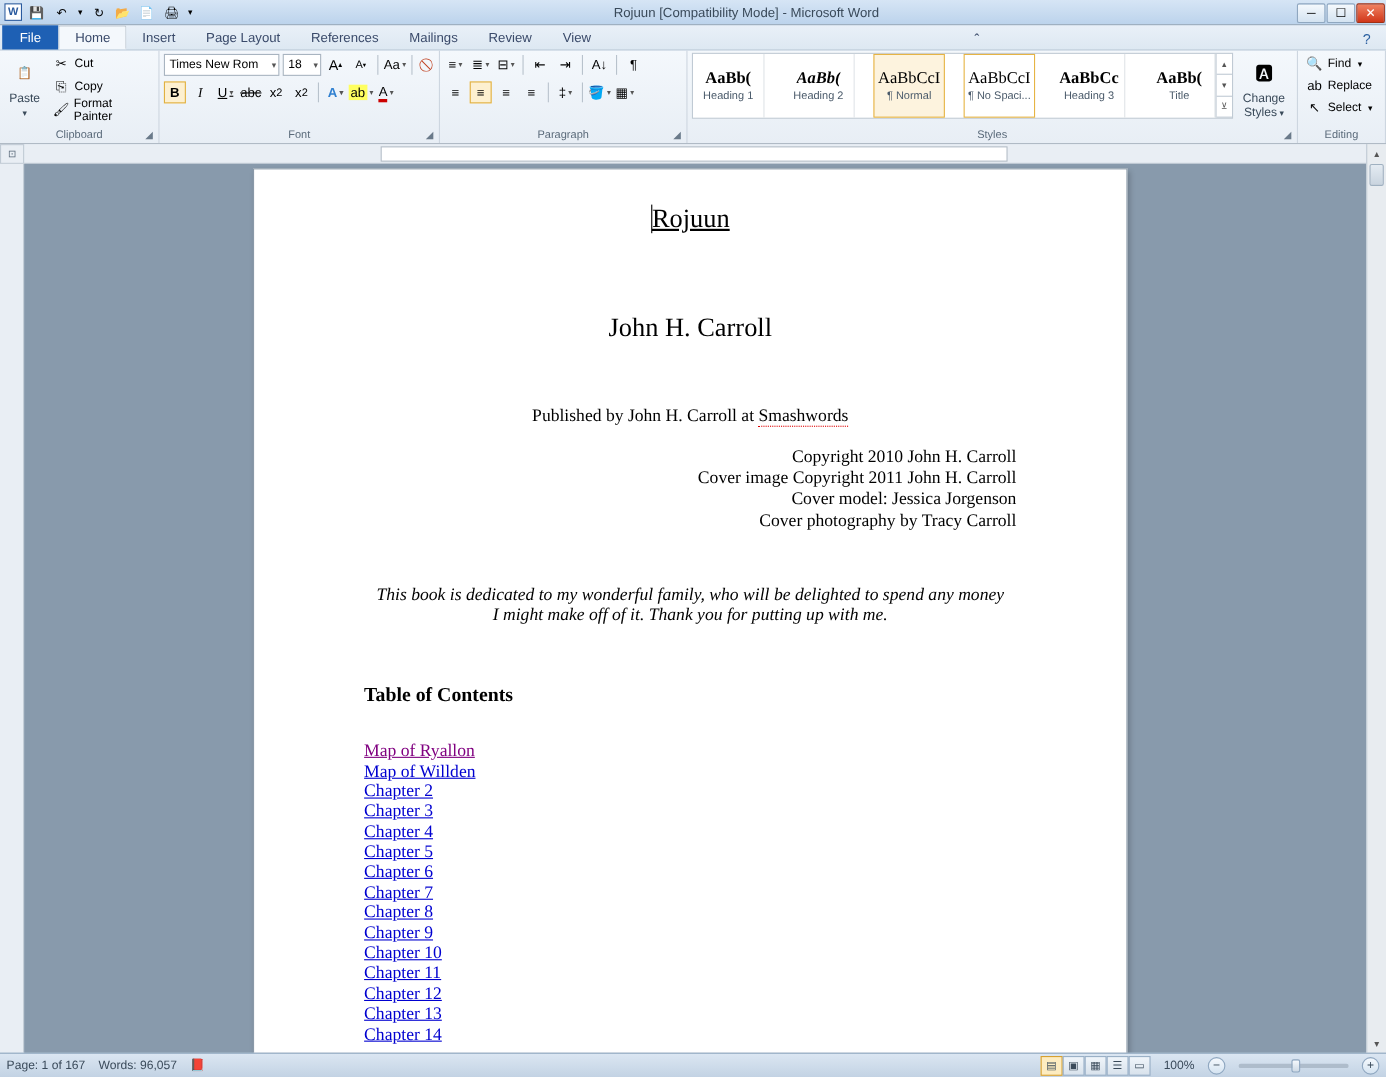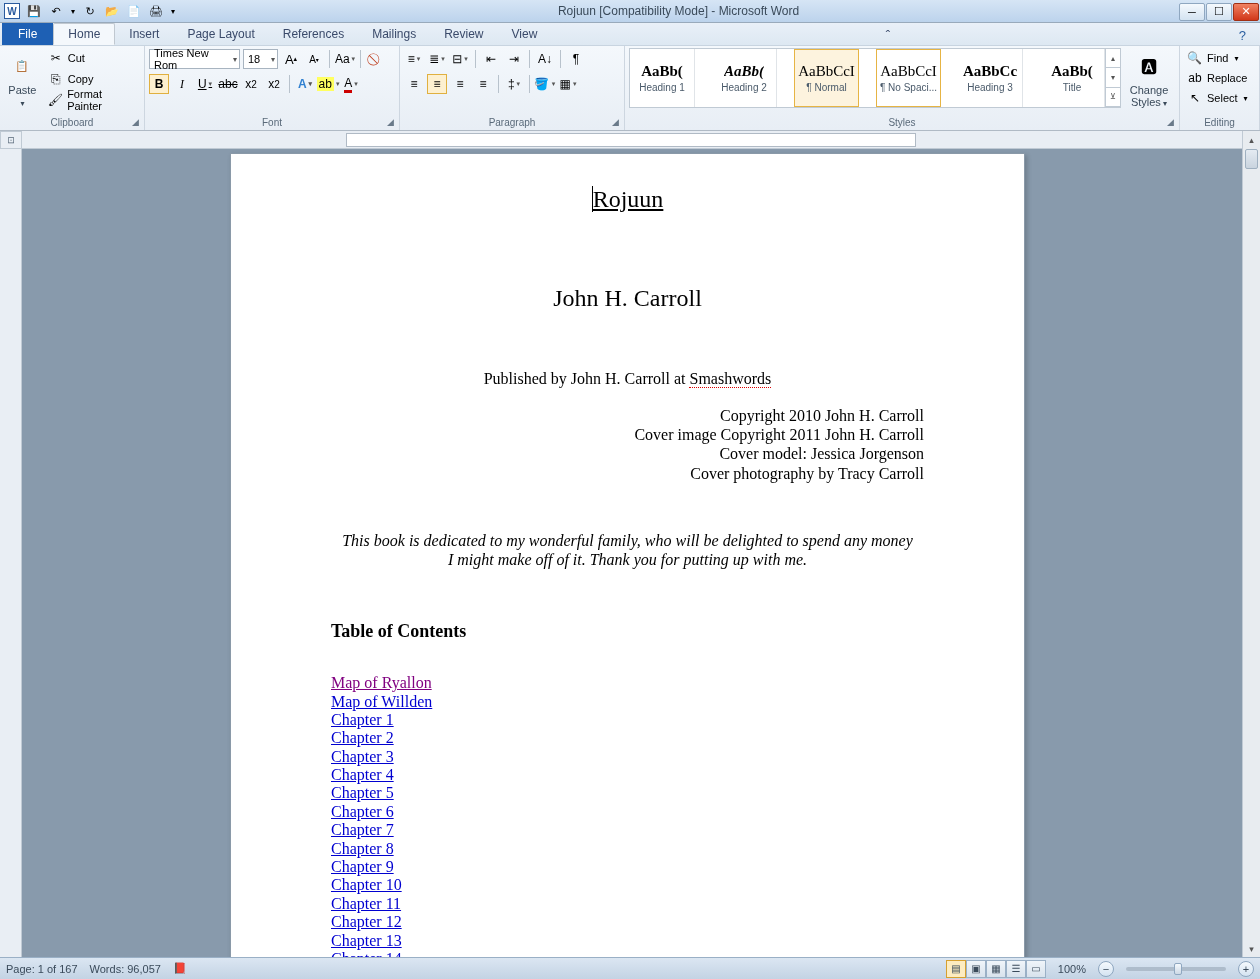--- a/index.html
+++ b/index.html
@@ -30,21 +30,21 @@
 .group-launcher { position: absolute; right: 2px; bottom: 2px; width: 13px; height: 13px; font-size: 9px; color: #6a7a8a; cursor: pointer; border: 1px solid transparent; display: flex; align-items: center; justify-content: center; }
 
 .big-btn { width: 38px; display: flex; flex-direction: column; align-items: center; gap: 2px; padding: 2px; cursor: pointer; }
 .big-btn .icon-box { width: 32px; height: 32px; display: flex; align-items: center; justify-content: center; }
 .big-btn-label { font-size: 11px; color: #3a4a5a; text-align: center; line-height: 1.1; }
 
 .small-row { display: flex; align-items: center; gap: 3px; height: 22px; }
 .small-btn { display: flex; align-items: center; gap: 4px; padding: 1px 3px; cursor: pointer; height: 20px; }
 .small-btn .micon { width: 16px; height: 16px; display: flex; align-items: center; justify-content: center; font-size: 12px; }
 
-.font-select { width: 91px; height: 20px; border: 1px solid #a8b4c0; background: #fff; font-size: 11px; padding: 0 14px 0 4px; position: relative; display: flex; align-items: center; cursor: pointer; }
+.font-select { width: 105px; height: 20px; border: 1px solid #a8b4c0; background: #fff; font-size: 11px; padding: 0 14px 0 4px; position: relative; display: flex; align-items: center; cursor: pointer; }
 .size-select { width: 35px; height: 20px; border: 1px solid #a8b4c0; background: #fff; font-size: 11px; padding: 0 14px 0 4px; display: flex; align-items: center; cursor: pointer; position: relative; }
 .sel-arrow { position: absolute; right: 2px; top: 50%; transform: translateY(-50%); font-size: 8px; color: #555; }
 
 .icon-btn { width: 20px; height: 20px; display: flex; align-items: center; justify-content: center; cursor: pointer; font-size: 12px; border: 1px solid transparent; }
 .icon-btn.split::after { content: "▾"; font-size: 7px; margin-left: 2px; color: #555; }
 
 .styles-gallery { display: flex; gap: 0; border: 1px solid #c0cad4; background: #fff; }
 .style-item { width: 65px; height: 58px; border-right: 1px solid #e0e4e8; display: flex; flex-direction: column; align-items: center; justify-content: center; gap: 2px; cursor: pointer; padding: 2px; }
 .style-item.sel { border: 1px solid #e6b444; background: #fdf3de; }
 .style-item.outlined { border: 1px solid #e6b444; }
@@ -311,21 +311,20 @@
         <div>Cover photography by Tracy Carroll</div>
       </div>
     <div class="doc-dedic">
       <div>This book is dedicated to my wonderful family, who will be delighted to spend any money</div>
       <div><span>I might make </span><span class="grammar-err">off of</span><span> it.  Thank you for putting up with me.</span></div>
     </div>
     <div class="toc-head">Table of Contents</div>
     <div class="toc" id="toc-block">
         <a class="visited">Map of Ryallon</a>
         <a>Map of Willden</a>
-        <a>Chapter 1</a>
         <a>Chapter 2</a>
         <a>Chapter 3</a>
         <a>Chapter 4</a>
         <a>Chapter 5</a>
         <a>Chapter 6</a>
         <a>Chapter 7</a>
         <a>Chapter 8</a>
         <a>Chapter 9</a>
         <a>Chapter 10</a>
         <a>Chapter 11</a>

